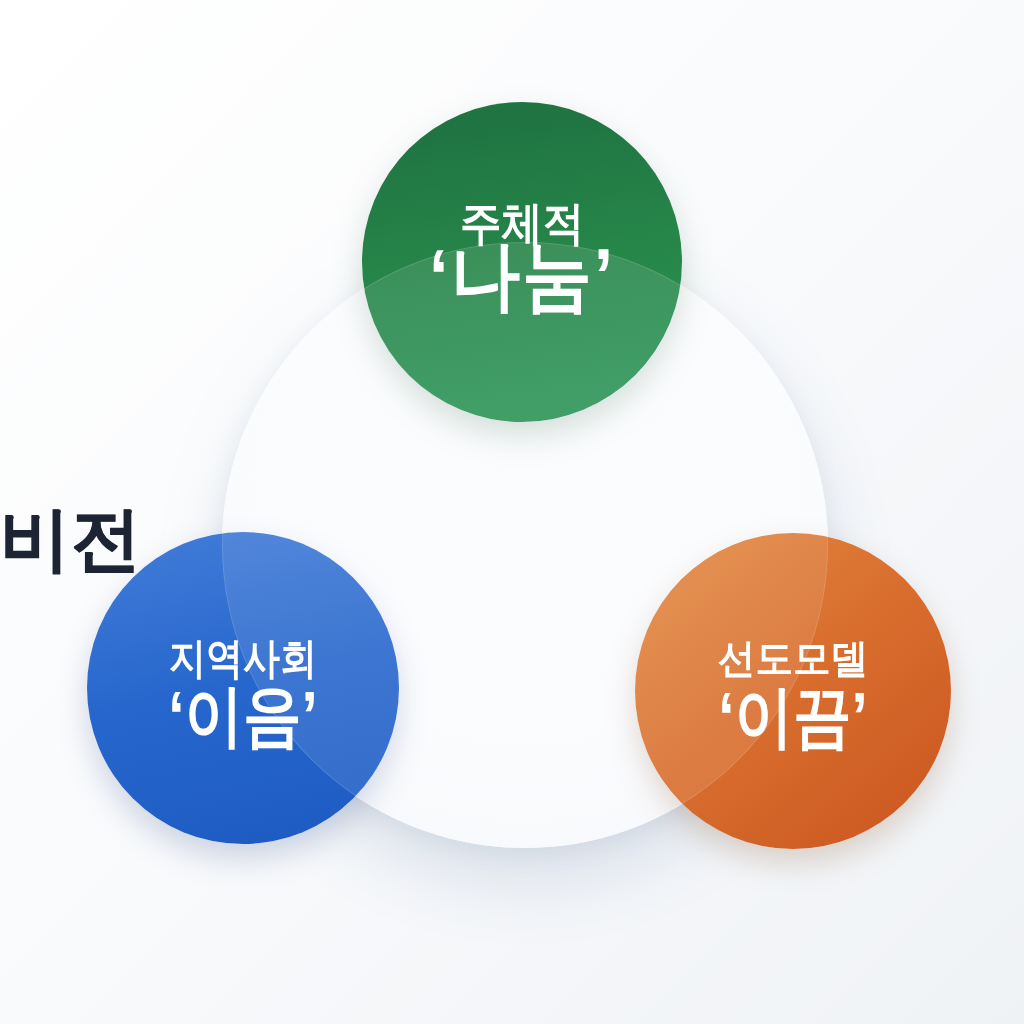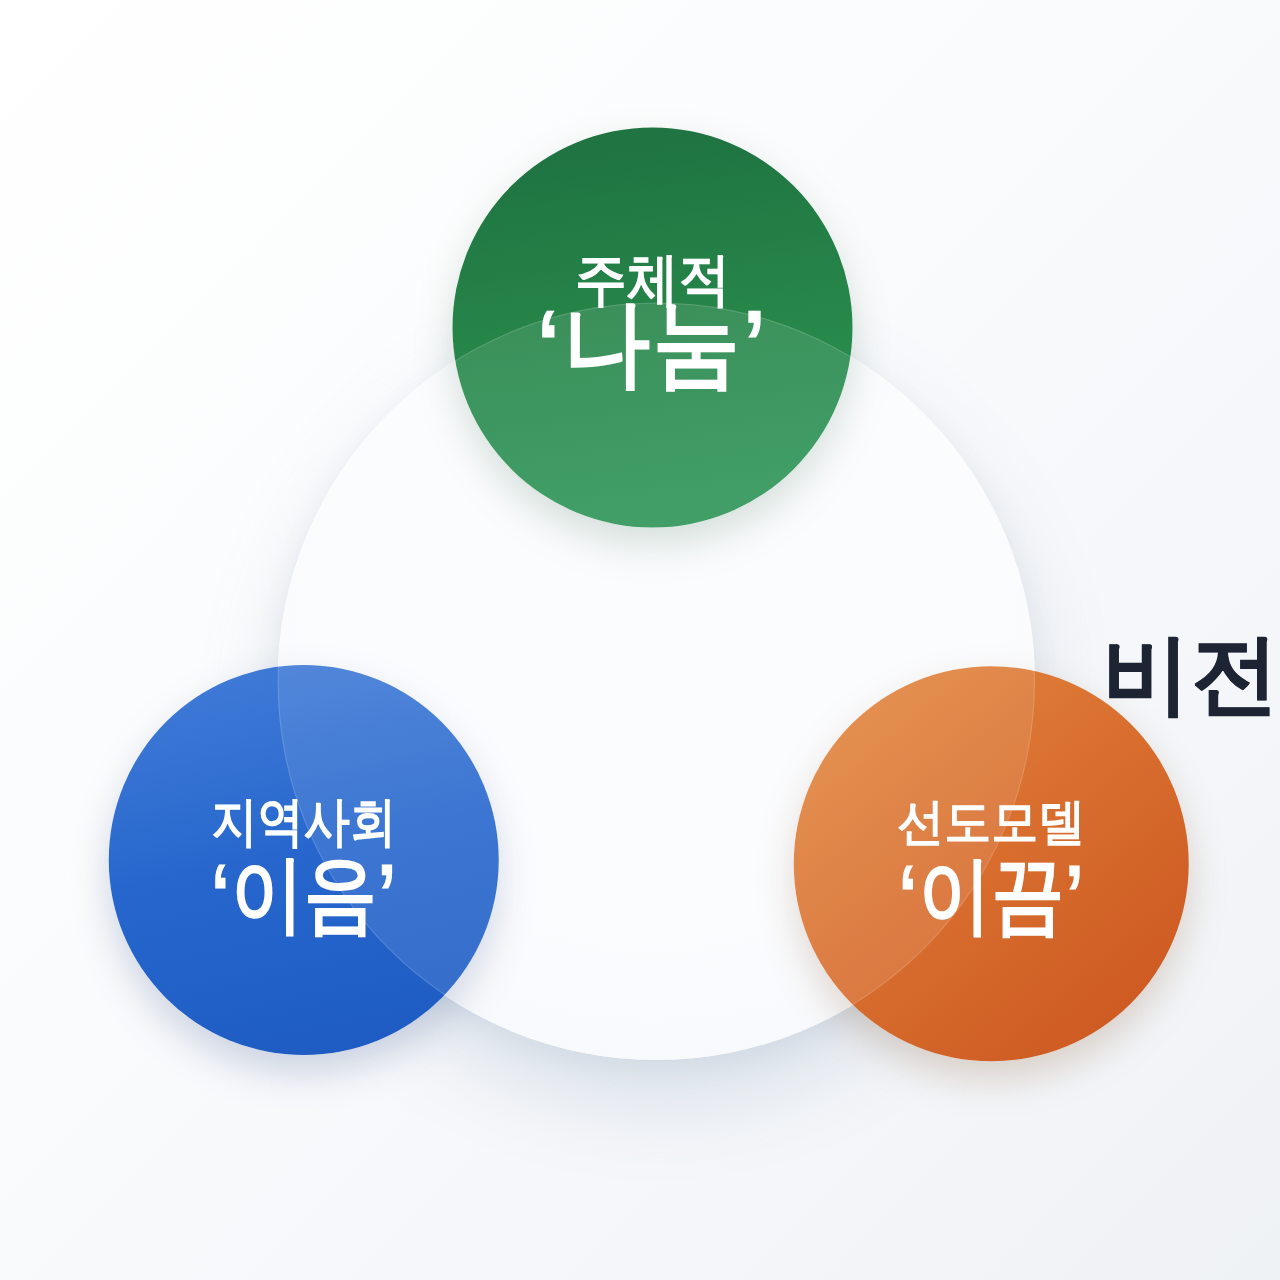--- a/index.html
+++ b/index.html
@@ -23,21 +23,21 @@
     background:rgba(252,253,255,0.10);
     box-shadow:inset 0 0 0 1px rgba(255,255,255,0.13);}
   .txt{position:absolute;text-align:center;color:#ffffff;font-weight:700;letter-spacing:0;}
   .big{font-weight:800;}
   .g1{left:362px;width:320px;top:200px;font-size:46px;line-height:46px;transform:scaleX(0.90);}
   .g2{left:362px;width:320px;top:238px;font-size:76px;line-height:76px;letter-spacing:2px;transform:scaleX(0.92);}
   .b1{left:87px;width:312px;top:637px;font-size:43px;line-height:43px;transform:scaleX(0.86);}
   .b2{left:87px;width:312px;top:681px;font-size:68px;line-height:68px;transform:scaleX(0.86);}
   .o1{left:635px;width:316px;top:638px;font-size:40px;line-height:40px;transform:scaleX(0.94);}
   .o2{left:635px;width:316px;top:682px;font-size:68px;line-height:68px;transform:scaleX(0.86);}
-  .center-label{position:absolute;left:0;top:489px;width:1024px;text-align:right;
+  .center-label{position:absolute;left:0;top:489px;width:1024px;text-align:left;
     font-size:70px;line-height:100px;font-weight:800;color:#1d2433;letter-spacing:1px;
     -webkit-text-stroke:0.6px #1d2433;}
 </style>
 </head>
 <body>
 
 <div class="stage">
   <div class="circle c-center-base"></div>
   <div class="circle c-green"></div>
   <div class="circle c-blue"></div>

